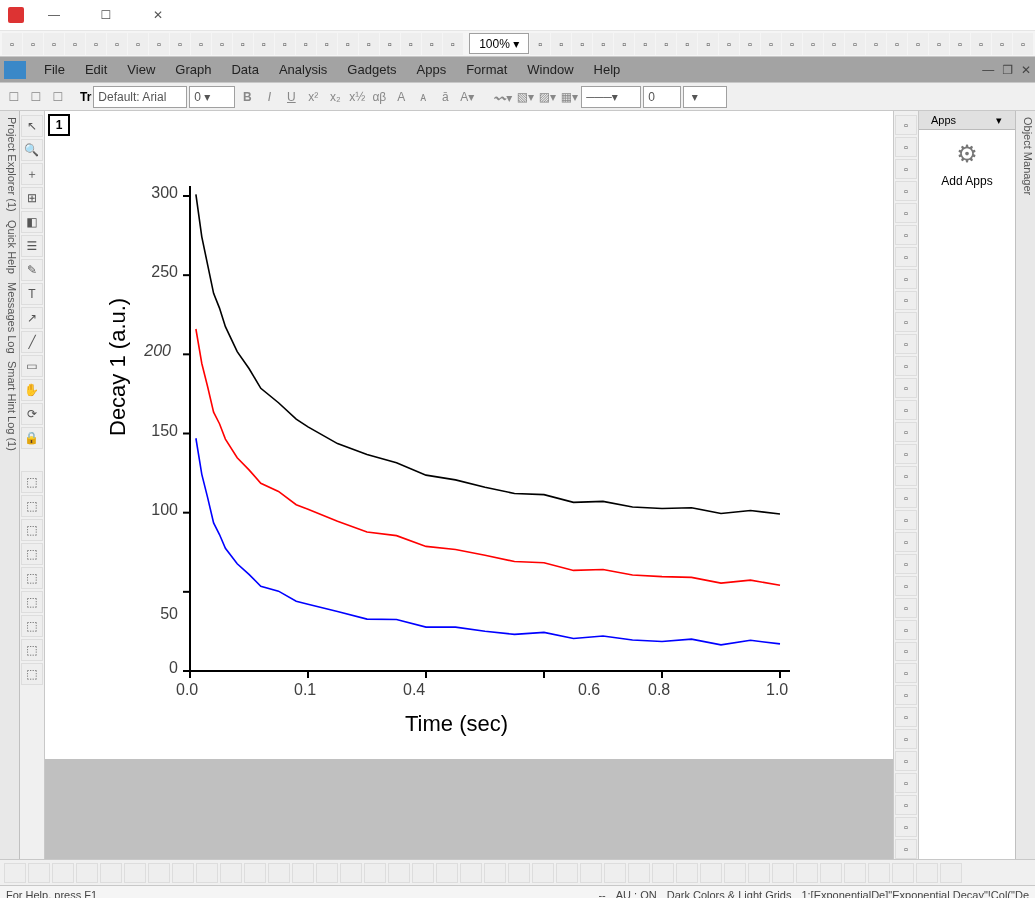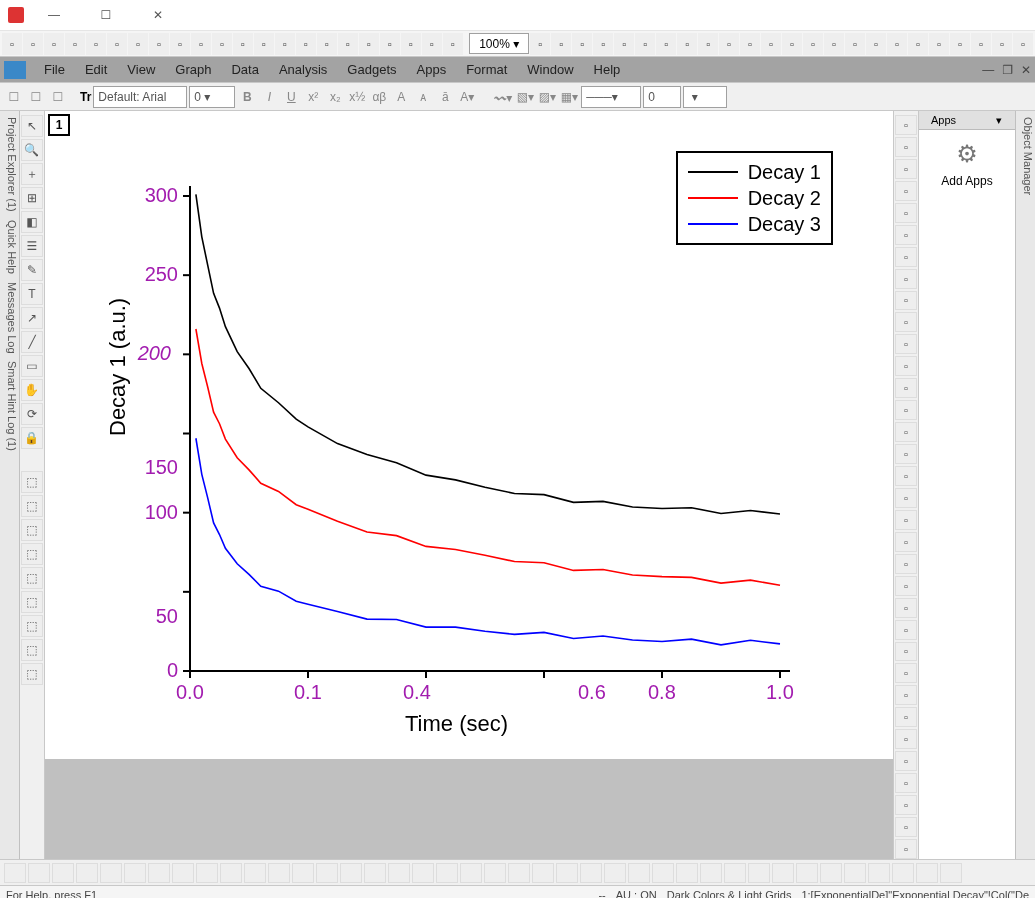--- a/index.html
+++ b/index.html
@@ -35,21 +35,21 @@
   .vpane-r{width:17px;background:#e8e8e8;border-left:1px solid #c0c0c0;writing-mode:vertical-rl;text-orientation:mixed;font-size:11px;color:#555;padding:6px 1px}
   .bottombar{height:25px;background:#f0f0f0;border-top:1px solid #c8c8c8;display:flex;align-items:center;gap:2px;padding:0 4px;overflow:hidden}
   .bottombar .bbtn{width:20px;height:18px;background:#eee;border:1px solid #ddd}
   .status{height:18px;background:#f5f5f5;border-top:1px solid #c8c8c8;display:flex;align-items:center;font-size:11px;color:#444;padding:0 6px;gap:10px;overflow:hidden;white-space:nowrap}
   svg{display:block}
   .legend-box{position:absolute;right:60px;top:15px;border:2px solid #000;background:#fff;padding:6px 10px;font-size:20px}
   .legend-row{display:flex;align-items:center;gap:10px;height:26px}
   .legend-line{width:50px;height:2px}
   .axis-label-y{position:absolute;left:60px;top:300px;transform:rotate(-90deg);transform-origin:left top;font-size:22px}
   .axis-label-x{position:absolute;left:360px;bottom:22px;font-size:22px}
-  .tick-label{position:absolute;font-size:20px;color:#a21caf}
+  .tick-label{position:absolute;font-size:16px;color:#404040}
 </style>
 </head>
 <body>
 
 <div class="titlebar">
   <span style="width:16px;height:16px;background:#d33;display:inline-block;border-radius:2px"></span>
   <div class="win-btn">—</div>
   <div class="win-btn">☐</div>
   <div class="win-btn">✕</div>
 </div>
@@ -212,44 +212,30 @@
           <line x1="138" y1="297.5" x2="145" y2="297.5" stroke="#000" stroke-width="2"></line>
           <line x1="138" y1="218.33333333333337" x2="145" y2="218.33333333333337" stroke="#000" stroke-width="2"></line>
           <line x1="138" y1="139.16666666666663" x2="145" y2="139.16666666666663" stroke="#000" stroke-width="2"></line>
           <line x1="138" y1="60" x2="145" y2="60" stroke="#000" stroke-width="2"></line>
           <path d="M150.9 58.41666666666663 L156.8 100.84169416799097 L162.7 129.11556827244743 L168.6 157.36206239698447 L174.5 172.12790133998362 L180.4 190.64672480219866 L192.2 215.65909066560772 L204 232.51802557956756 L215.8 252.30400111755455 L233.5 266.74059424538143 L251.2 283.1950697333896 L263 290.8335950425774 L292.5 307.6198863765144 L322 318.46727041334816 L351.5 326.7932294235986 L381 339.1418873222026 L410.5 343.8817178365928 L440 351.1716096209576 L469.5 357.4759312679288 L499 358.63293234072853 L528.5 366.3397223686121 L558 365.39843042924457 L587.5 370.9928933827796 L617 372.56615710638823 L646.5 371.73877422550686 L676 377.42123416400545 L705.5 374.46234490390225 L735 378.06773654979554 " fill="none" stroke="#000000" stroke-width="1.6"></path>
           <path d="M150.9 193 L156.8 227.50836083465765 L162.7 251.032234939114 L168.6 276.11206239698447 L174.5 287.711234673317 L180.4 303.06339146886535 L192.2 321.74242399894104 L204 333.8513589129009 L215.8 347.30400111755455 L233.5 355.40726091204806 L251.2 368.6950697333896 L263 373.16692837591074 L292.5 385.20321970984776 L322 396.0506037466815 L351.5 399.6265627569319 L381 410.39188732220265 L410.5 413.5483845032595 L440 419.254942954291 L469.5 425.55926460126216 L499 426.71626567406184 L528.5 434.42305570194543 L558 433.4817637625779 L587.5 439.0762267161129 L617 440.64949043972155 L646.5 441.40544089217354 L676 447.0879008306721 L705.5 444.1290115705689 L735 449.3177365497955 " fill="none" stroke="#ff0000" stroke-width="1.6"></path>
           <path d="M150.9 302.25 L156.8 338.341694167991 L162.7 361.8655682724474 L168.6 386.94539573031784 L174.5 398.54456800665025 L180.4 412.31339146886535 L192.2 427.8257573322744 L204 438.3513589129009 L215.8 450.22066778422123 L233.5 455.15726091204806 L251.2 465.2784030667229 L263 468.1669283759107 L292.5 475.4532197098477 L322 483.13393708001485 L351.5 483.5432294235985 L381 491.14188732220265 L410.5 491.1317178365928 L440 495.254942954291 L469.5 498.39259793459547 L499 496.3829323407285 L528.5 502.50638903527874 L558 499.98176376257794 L587.5 503.9928933827796 L617 505.56615710638823 L646.5 503.15544089217354 L676 508.8379008306721 L705.5 504.29567823723556 L735 507.90106988312886 " fill="none" stroke="#0000ff" stroke-width="1.6"></path>
         </svg>
       <div class="axis-label-y">Decay 1 (a.u.)</div>
       <div class="axis-label-x">Time (sec)</div>
-      <div class="legend-box">
-        <div class="legend-row">
-            <div class="legend-line" style="background:#000"></div>
-            <span>Decay 1</span>
-          </div>
-        <div class="legend-row">
-            <div class="legend-line" style="background:#f00"></div>
-            <span>Decay 2</span>
-          </div>
-        <div class="legend-row">
-            <div class="legend-line" style="background:#00f"></div>
-            <span>Decay 3</span>
-          </div>
-      </div>
     <div class="tick-label" style="left: 131px; top: 545px;">0.0</div>
         <div class="tick-label" style="left: 249px; top: 545px;">0.1</div>
         <div class="tick-label" style="left: 358px; top: 545px;">0.4</div>
         <div class="tick-label" style="left: 485px; top: 545px; margin-left: 48px;">0.6</div>
         <div class="tick-label" style="left: 603px; top: 545px;">0.8</div>
         <div class="tick-label" style="left: 721px; top: 545px; text-align: center;">1.0</div>
         <div class="tick-label" style="right: 687px; left: 93px; top: 523px; width: 40px; text-align: right;">0</div>
         <div class="tick-label" style="right: 687px; left: 93px; top: 469px; width: 40px; text-align: right;">50</div>
         <div class="tick-label" style="right: 687px; left: 93px; top: 364.667px; width: 40px; text-align: right;">100</div>
-        <div class="tick-label" style="right: 687px; left: 93px; top: 285.5px; width: 40px; text-align: right; margin-top: 34px;">150</div>
+        <div class="tick-label" style="right: 687px; left: 93px; top: 285.5px; width: 40px; text-align: right;">150</div>
         <div class="tick-label" style="right: 687px; left: 86px; top: 206.333px; width: 40px; text-align: right; font-style: italic;">200</div>
         <div class="tick-label" style="right: 687px; left: 93px; top: 127.167px; width: 40px; text-align: right;">250</div>
         <div class="tick-label" style="right: 687px; left: 93px; top: 48px; width: 40px; text-align: right;">300</div>
       </div>
     <div class="gray-strip"></div>
   </div>
 
   <div class="rvtoolbar">
     <div class="vbtn">▫</div>
       <div class="vbtn">▫</div>

